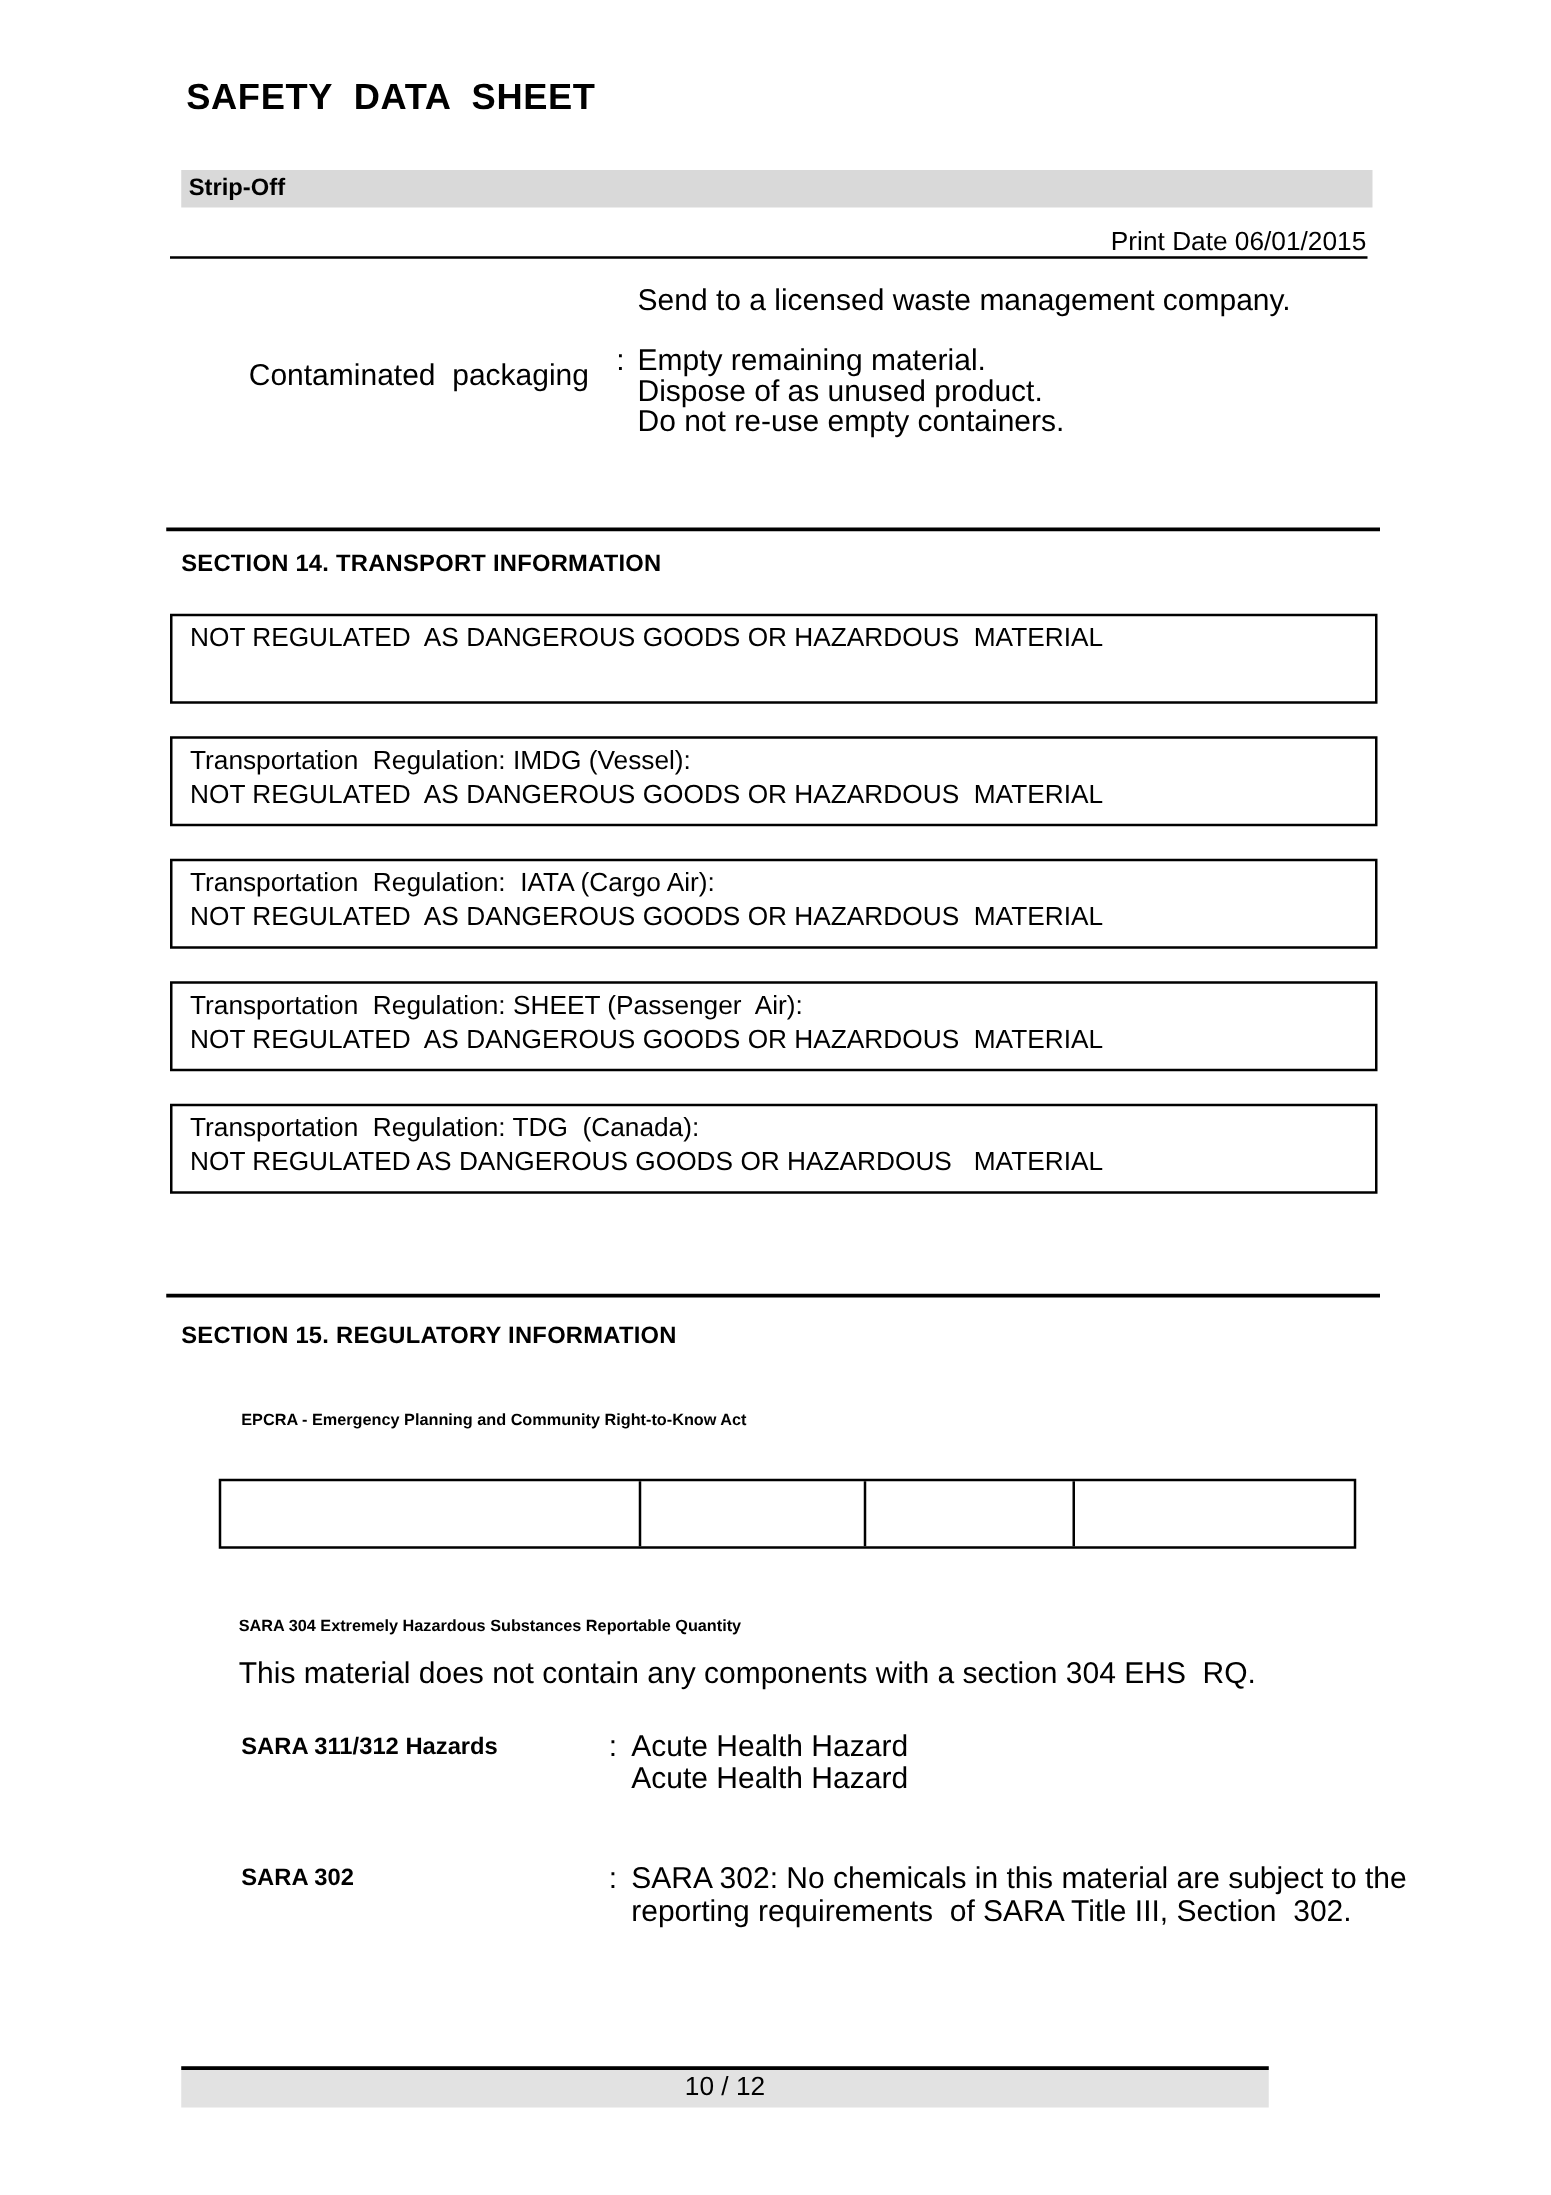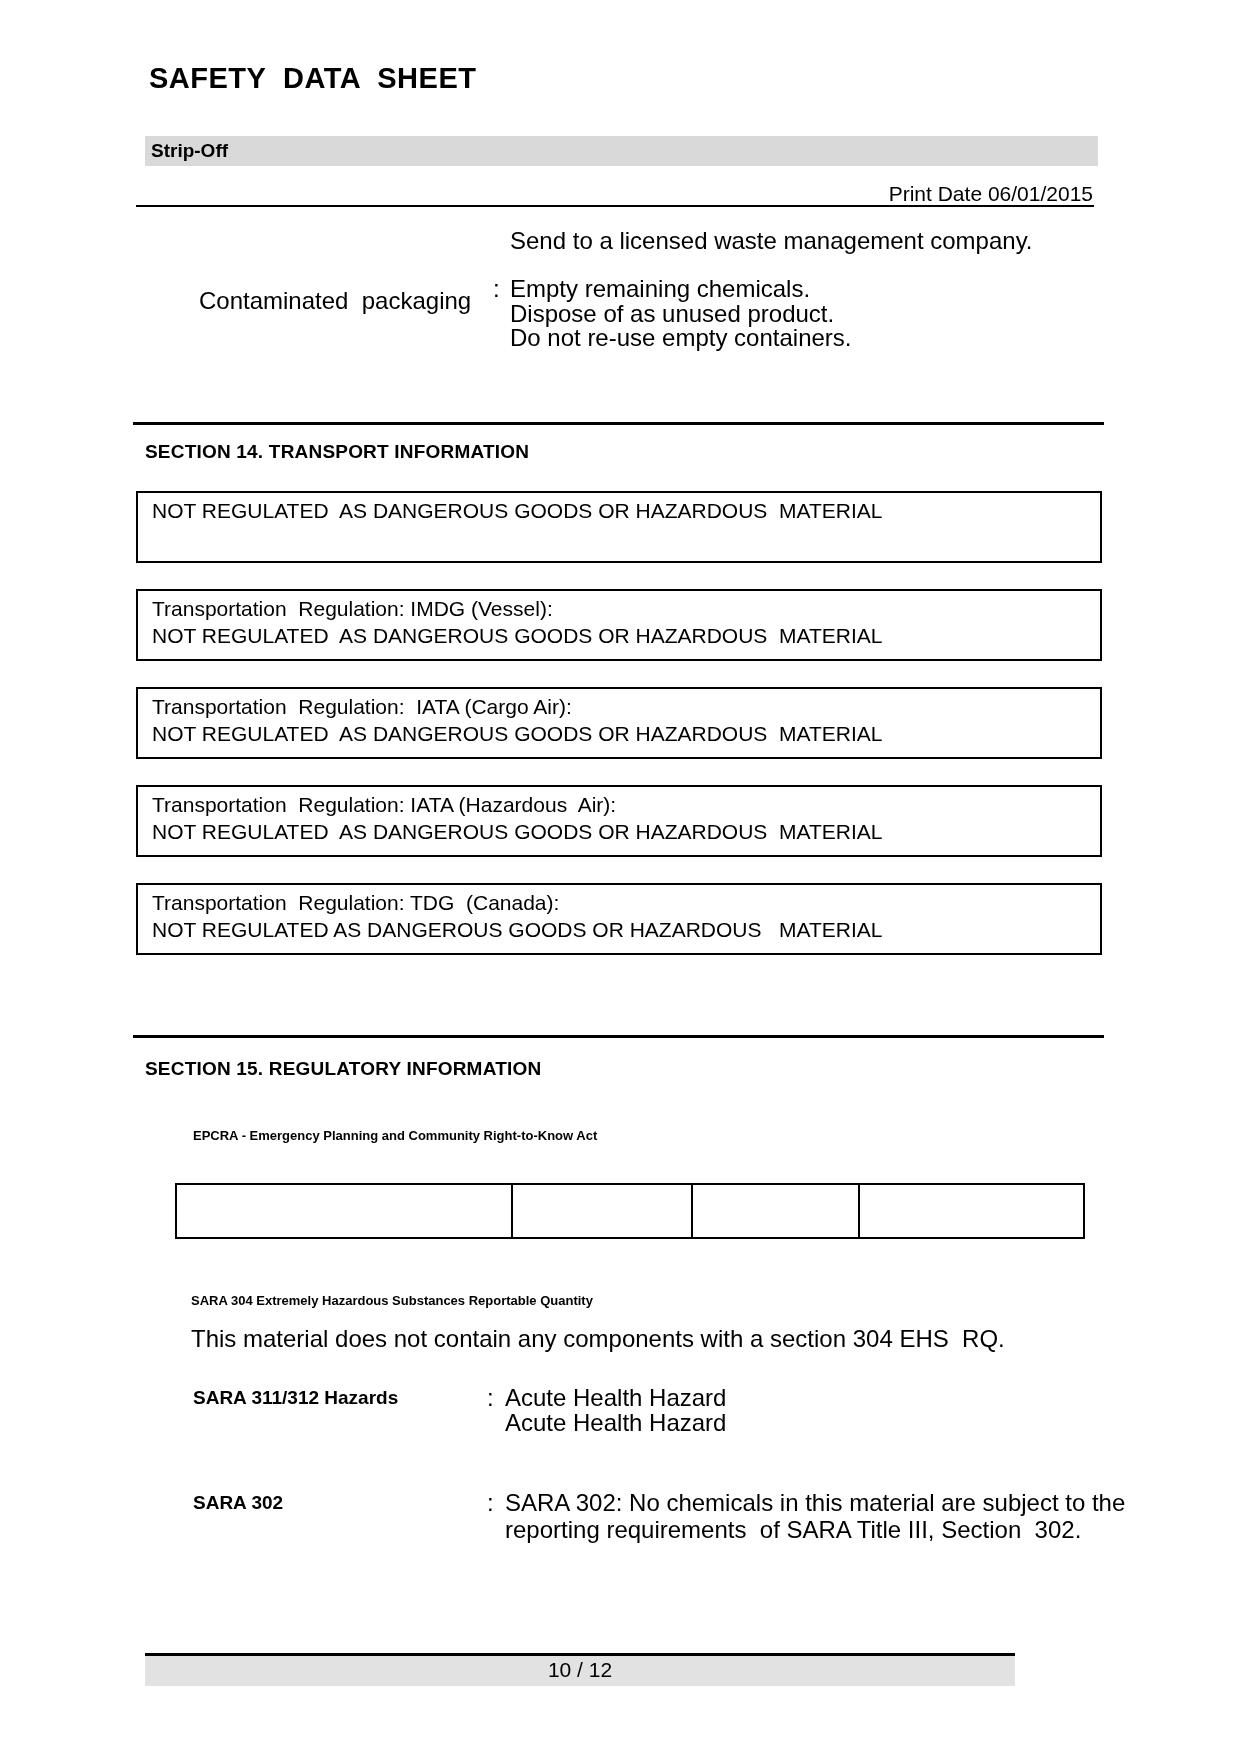--- a/index.html
+++ b/index.html
@@ -120,21 +120,21 @@
   </div>
 
   <div class="t print-date" style="top:181px;">Print Date 06/01/2015</div>
 
   <div class="rule rule-thin" style="top:205px;"></div>
 
   <div class="t" style="left:510px; top:228px;">Send to a licensed waste management company.</div>
 
   <div class="t" style="left:199px; top:288px;">Contaminated  packaging</div>
   <div class="t" style="left:493px; top:276px;">:</div>
-  <div class="t" style="left:510px; top:276px;">Empty remaining chemicals.</div>
+  <div class="t" style="left:510px; top:276px;">Empty remaining material.</div>
   <div class="t" style="left:510px; top:301px;">Dispose of as unused product.</div>
   <div class="t" style="left:510px; top:325px;">Do not re-use empty containers.</div>
 
   <div class="rule" style="top:422px;"></div>
   <div class="section-heading" style="left:145px; top:441px;">SECTION 14. TRANSPORT INFORMATION</div>
 
   <div class="transport-box" style="top:491px;">
     <div>NOT REGULATED  AS DANGEROUS GOODS OR HAZARDOUS  MATERIAL</div>
   </div>
 
@@ -142,21 +142,21 @@
     <div>Transportation  Regulation: IMDG (Vessel):</div>
     <div>NOT REGULATED  AS DANGEROUS GOODS OR HAZARDOUS  MATERIAL</div>
   </div>
 
   <div class="transport-box" style="top:687px;">
     <div>Transportation  Regulation:  IATA (Cargo Air):</div>
     <div>NOT REGULATED  AS DANGEROUS GOODS OR HAZARDOUS  MATERIAL</div>
   </div>
 
   <div class="transport-box" style="top:785px;">
-    <div>Transportation  Regulation: IATA (Hazardous  Air):</div>
+    <div>Transportation  Regulation: SHEET (Passenger  Air):</div>
     <div>NOT REGULATED  AS DANGEROUS GOODS OR HAZARDOUS  MATERIAL</div>
   </div>
 
   <div class="transport-box" style="top:883px;">
     <div>Transportation  Regulation: TDG  (Canada):</div>
     <div>NOT REGULATED AS DANGEROUS GOODS OR HAZARDOUS   MATERIAL</div>
   </div>
 
   <div class="rule" style="top:1035px;"></div>
   <div class="section-heading" style="left:145px; top:1058px;">SECTION 15. REGULATORY INFORMATION</div>

